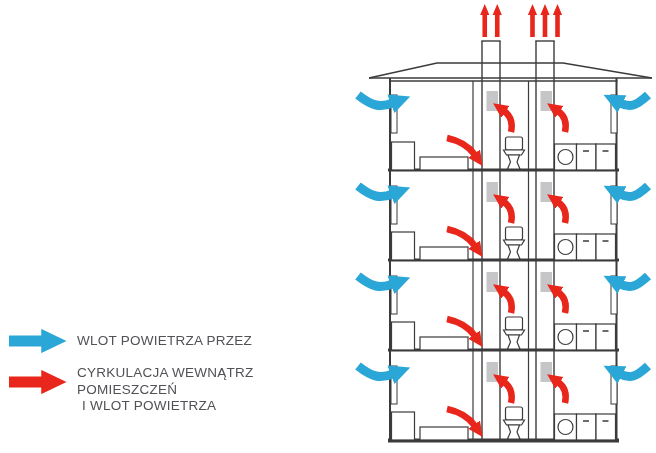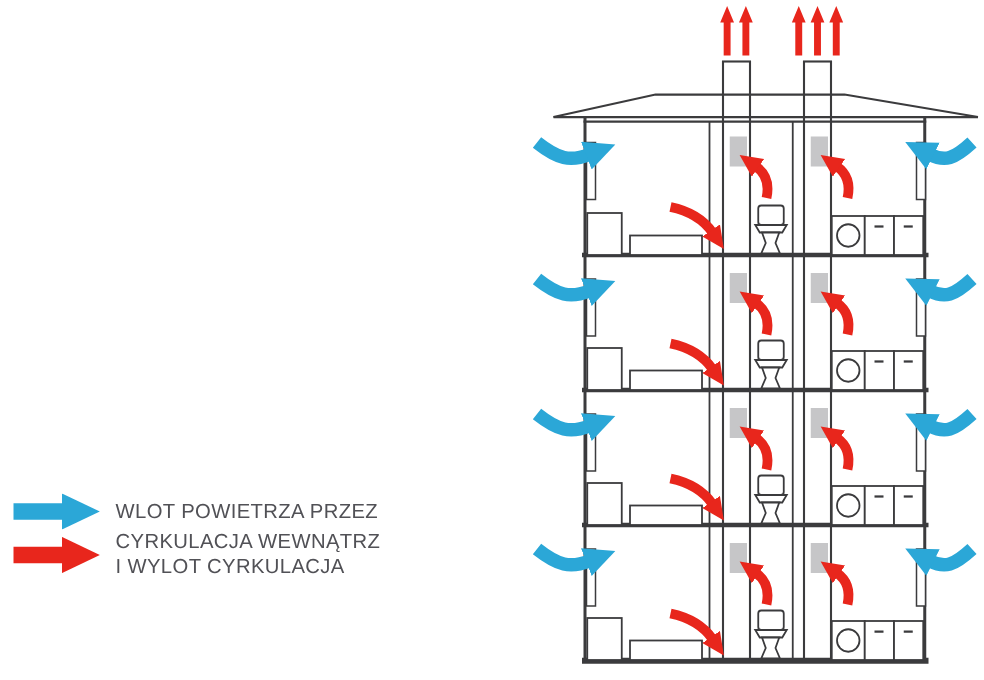--- a/index.html
+++ b/index.html
@@ -3,21 +3,21 @@
 <meta charset="utf-8">
 <style>
   html,body{margin:0;padding:0;background:#ffffff;}
   .stage{
     position:relative;width:656px;height:453px;background:#ffffff;
     font-family:"Liberation Sans",sans-serif;overflow:hidden;
   }
   #diagram{position:absolute;left:0;top:0;}
   .legend{position:absolute;left:6px;top:329px;}
   .legend-item{display:flex;align-items:center;}
-  .legend-item.red{align-items:flex-start;margin-top:0;}
+  .legend-item.red{align-items:flex-start;margin-top:12px;}
   .legend-item.red .arr{margin-top:5px;}
   .arr{flex:0 0 66px;height:24px;}
   .legend-text{
     margin-left:5px;font-size:13.5px;line-height:16.5px;
     letter-spacing:.25px;color:#515156;white-space:nowrap;
   }
   .legend-item.red .legend-text div:nth-child(3){padding-left:5px;}
 </style>
 </head>
 <body>
@@ -153,18 +153,19 @@
       <div class="legend-text">
         <div>WLOT POWIETRZA PRZEZ</div>
       </div>
     </div>
     <div class="legend-item red">
       <svg class="arr" width="66" height="24" viewBox="0 0 66 24">
         <path d="M3 12 H38" stroke="var(--red)" stroke-width="11" fill="none" marker-end="url(#ar)"></path>
       </svg>
       <div class="legend-text">
         <div>CYRKULACJA WEWNĄTRZ</div>
-        <div>I WYLOT CYRKULACJA</div>
+        <div>POMIESZCZEŃ</div>
+        <div>I WLOT POWIETRZA</div>
       </div>
     </div>
   </div>
 
 </div>
 
 </body></html>

